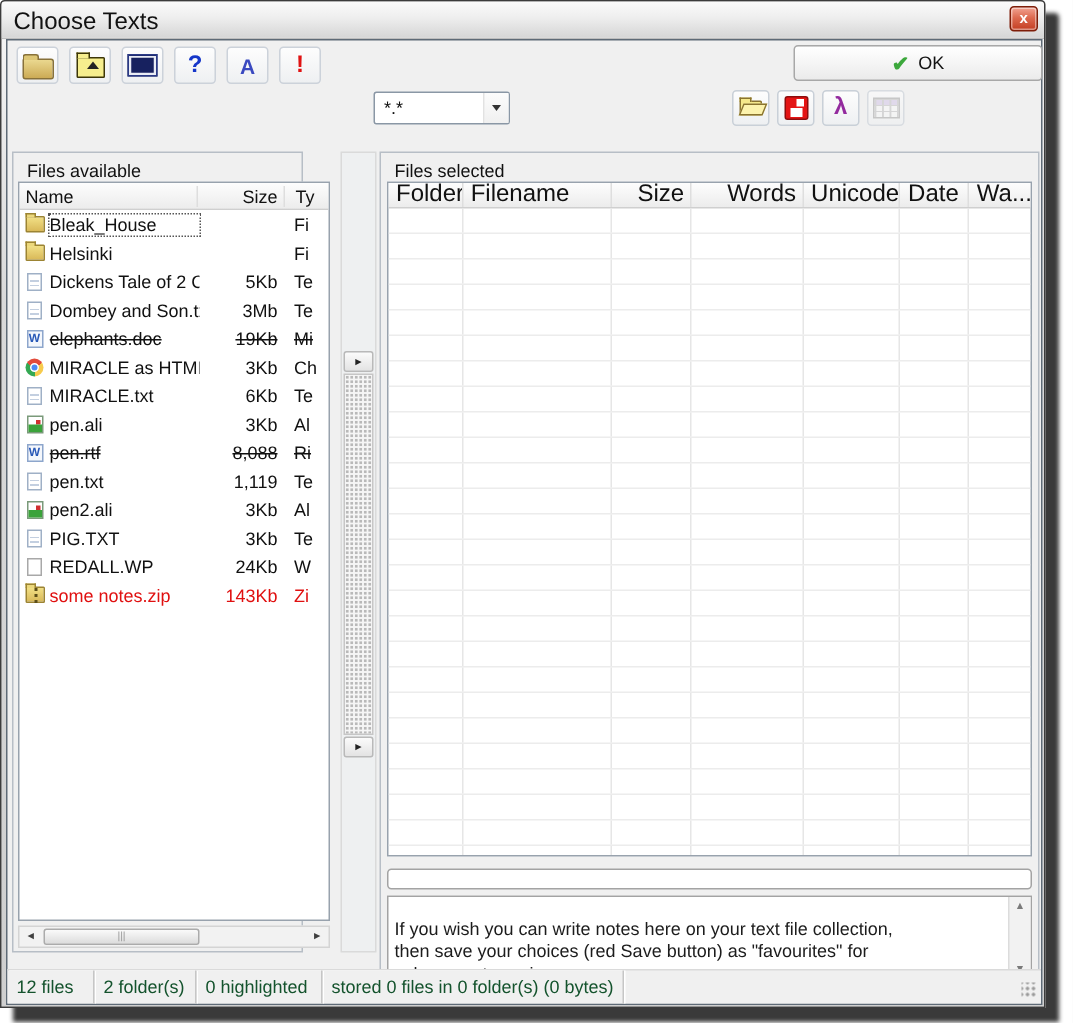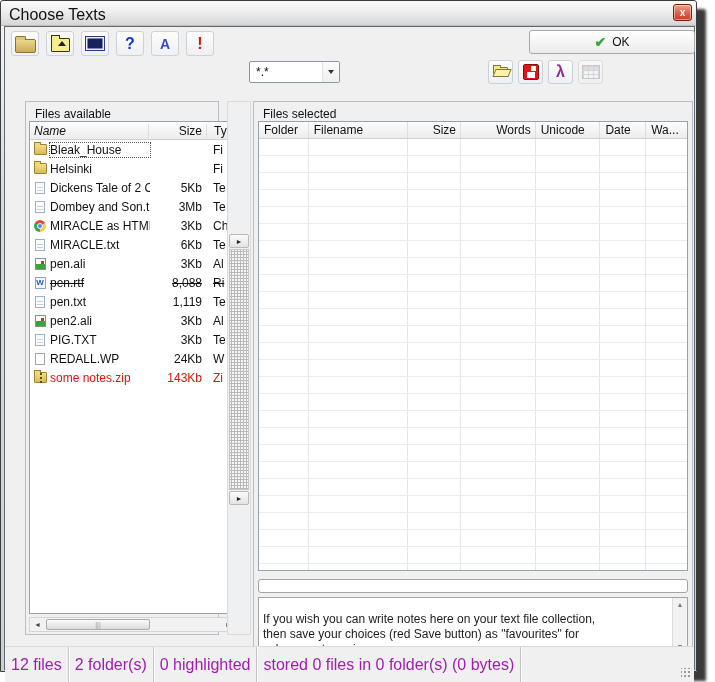--- a/index.html
+++ b/index.html
@@ -78,28 +78,28 @@
   .acrobat { color:#932a9e; font-size:16px; font-weight:bold; }
   .grid-icon { width:18px; height:14px; border:1px solid #9a9a9a; opacity:.8;
     background:linear-gradient(#cfc0e4 0 4px,#f8f8f8 4px),#f8f8f8;
     background-image:linear-gradient(#b9b9b9 1px,transparent 1px),linear-gradient(90deg,#b9b9b9 1px,transparent 1px),linear-gradient(#cfc0e4 0 4px,#f8f8f8 4px);
     background-size:5px 4px,5px 4px,100% 100%; background-position:0 4px,0 4px,0 0; }
   .disabled { opacity:.6; }
 
   
   .group { position:absolute; border:1px solid #b7bec6; background:#f0f0f0; }
   .group-label { position:absolute; left:9px; top:5px; font-size:12px; color:#111; }
-  #left-group { left:20px; top:74px; width:194px; height:534px; }
+  #left-group { left:3px; top:74px; width:194px; height:534px; }
   #right-group { left:248px; top:74px; width:440px; height:556px; }
 
   .listbox { position:absolute; left:3px; top:19px; width:208px; height:493px;
     background:#fff; border:1px solid #98a2ad; overflow:hidden; }
   .lhdr { display:flex; height:18px; background:linear-gradient(#fdfdfd,#ececec);
     border-bottom:1px solid #cfcfcf; font-size:12px; color:#111; align-items:center; }
-  .lhdr .h-name { flex:1; padding-left:4px;font-style:italic; }
+  .lhdr .h-name { flex:1; padding-left:4px; }
   .lhdr .h-size { width:58px; text-align:right; padding-right:4px; border-left:1px solid #dedede; }
   .lhdr .h-type { width:30px; padding-left:7px; border-left:1px solid #dedede; }
   .frow { display:flex; align-items:center; height:19px; font-size:12px; color:#111; }
   .frow .icon-cell { width:20px; display:flex; justify-content:center; }
   .frow .fname { flex:1; white-space:nowrap; overflow:hidden; }
   .frow .fsize { width:56px; text-align:right; padding-right:4px; white-space:nowrap; }
   .frow .ftype { width:30px; padding-left:7px; white-space:nowrap; overflow:hidden; }
   .frow.struck .fname, .frow.struck .fsize, .frow.struck .ftype { text-decoration:line-through; }
   .frow.red, .frow.red .fname, .frow.red .fsize, .frow.red .ftype { color:#e01010; }
   .fname.focused { outline:1px dotted #555; outline-offset:0px; }
@@ -146,21 +146,21 @@
     background:linear-gradient(#fbfbfb,#e3e3e3); display:flex; align-items:center; justify-content:center;
     font-size:7px; color:#222; }
   .mid-texture { position:absolute; left:1px; top:147px; width:20px; height:241px; border:1px solid #c6c6c6;
     background:#f6f6f6; background-image:radial-gradient(circle,#b9b9b9 1px,transparent 1.1px);
     background-size:3px 3px; }
 
   
   .rtable { position:absolute; left:4px; top:19px; width:430px; height:450px; background:#fff;
     border:1px solid #98a2ad; overflow:hidden; }
   .rhdr { display:flex; height:17px; background:linear-gradient(#fdfdfd,#ececec);
-    border-bottom:1px solid #cfcfcf; font-size:12px; color:#111; align-items:center; }
+    border-bottom:1px solid #cfcfcf; font-size:16px; color:#111; align-items:center; }
   .rhdr > div { padding-left:5px; border-left:1px solid #dedede; height:100%; line-height:16px;
     white-space:nowrap; overflow:hidden; }
   .rhdr > div:first-child { border-left:none; }
   .c0{width:49px;} .c1{width:100px;} .c2{width:53px;text-align:right;padding-right:4px;}
   .c3{width:75px;text-align:right;padding-right:4px;} .c4{width:65px;} .c5{width:46px;} .c6{width:42px;}
   .rrow { display:flex; height:17px; border-bottom:1px solid #ececec; }
   .rrow > div { border-left:1px solid #e6e6e6; height:100%; }
   .rrow > div:first-child { border-left:none; }
 
   
@@ -169,22 +169,22 @@
     font-family:"Liberation Sans", sans-serif; }
   .notes-box { position:absolute; left:4px; top:495px; width:430px; height:57px; background:#fff;
     border:1px solid #a3a3a3; display:flex; }
   .notes-text { flex:1; font-size:12px; line-height:15px; color:#1c1c1c; padding:14px 4px;
     white-space:pre-line; overflow:hidden; }
   .vscroll { width:15px; background:#f2f2f2; border-left:1px solid #dcdcdc; display:flex;
     flex-direction:column; justify-content:space-between; align-items:center; padding:1px 0; }
   .vs-btn { font-size:7px; color:#7a7a7a; height:11px; display:flex; align-items:center; }
 
   
-  .statusbar { position:absolute; left:0px; top:619px; width:689px; height:36px; background:#f0f0f0;
-    border-top:1px solid #dadada; display:flex; align-items:center; font-size:16px; color:#a21caf; }
+  .statusbar { position:absolute; left:0px; top:619px; width:689px; height:23px; background:#f0f0f0;
+    border-top:1px solid #dadada; display:flex; align-items:center; font-size:12px; color:#14532d; }
   .sseg { padding:0 6px; height:100%; display:flex; align-items:center;
     border-right:1px solid #c6c6c6; box-shadow:1px 0 0 #fff; white-space:nowrap; }
   .sseg:last-child { border-right:none; box-shadow:none; flex:1; }
   .grip { position:absolute; right:3px; bottom:4px; width:10px; height:10px;
     background-image:radial-gradient(circle,#9a9a9a 1px,transparent 1.2px); background-size:4px 4px;
     background-position:bottom right; }
 </style>
 </head>
 <body>
 
@@ -274,20 +274,28 @@
     <span class="fsize">5Kb</span>
     <span class="ftype">Te</span>
   </div>
             <div class="frow">
     <span class="icon-cell">
                 <span class="ficon ficon-text"></span>
               </span>
     <span class="fname">Dombey and Son.txt</span>
     <span class="fsize">3Mb</span>
     <span class="ftype">Te</span>
+  </div>
+            <div class="frow struck">
+    <span class="icon-cell">
+                <span class="ficon ficon-word"></span>
+              </span>
+    <span class="fname">elephants.doc</span>
+    <span class="fsize">19Kb</span>
+    <span class="ftype">Mi</span>
   </div>
             <div class="frow">
     <span class="icon-cell">
                 <span class="ficon ficon-chrome"></span>
               </span>
     <span class="fname">MIRACLE as HTML....</span>
     <span class="fsize">3Kb</span>
     <span class="ftype">Ch</span>
   </div>
             <div class="frow">

